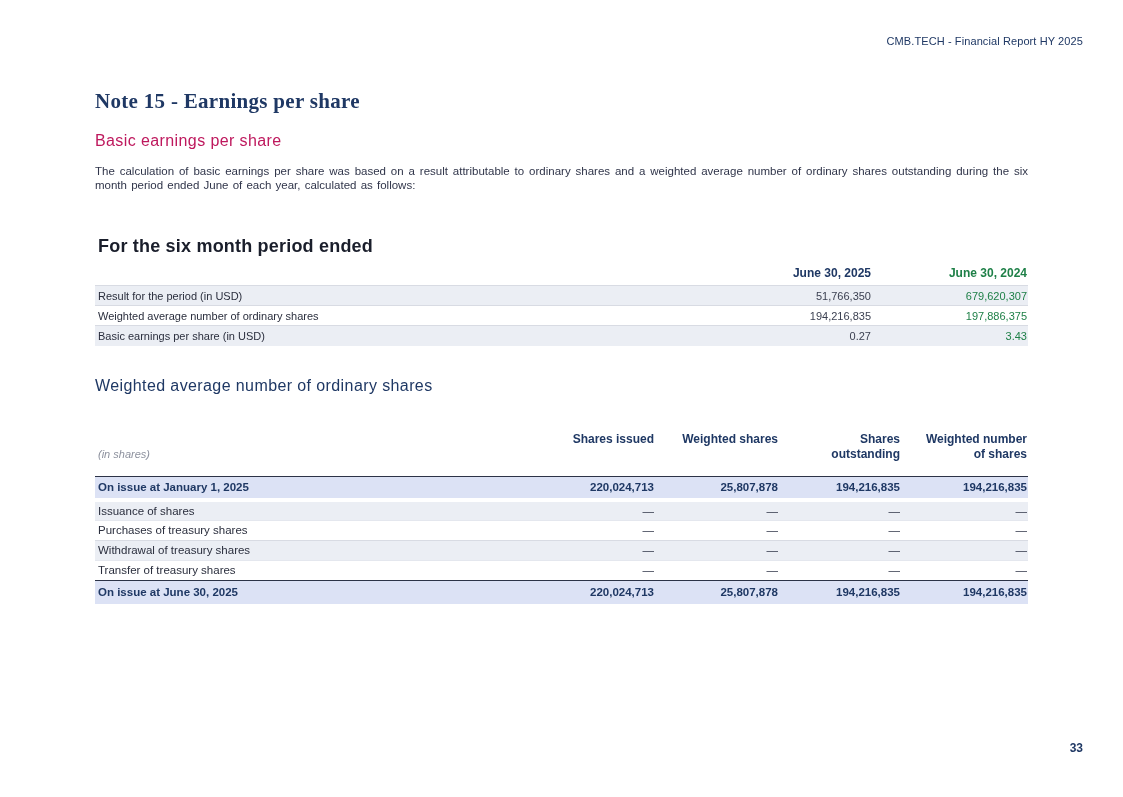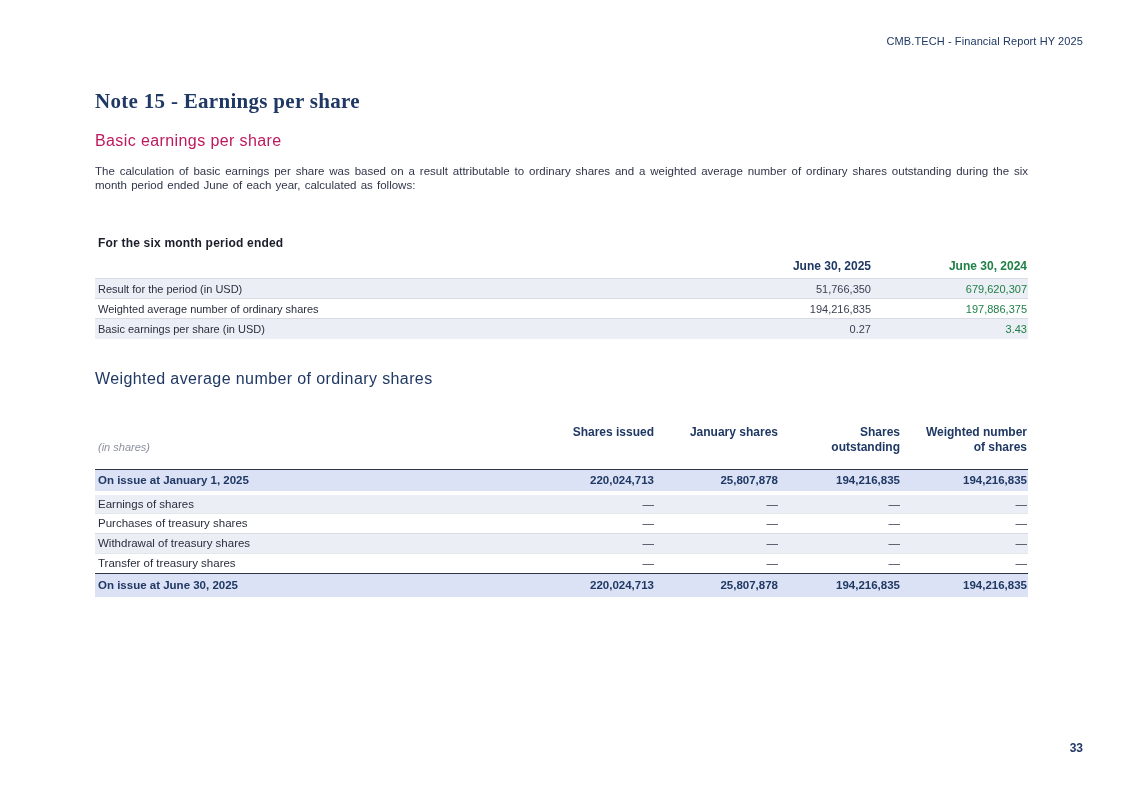--- a/index.html
+++ b/index.html
@@ -55,21 +55,21 @@
     color: #1f3864;
     letter-spacing: 0.4px;
   }
   h2.section-1 { margin-top: 27px; }
   h2.section-2 { margin-top: 30px; }
 
   
   .t1-caption {
     margin-top: 44px;
     padding-left: 3px;
-    font-size: 12px;
+    font-size: 18px;
     font-weight: bold;
     color: #1a1e2b;
     letter-spacing: 0.2px;
   }
   table { border-collapse: collapse; table-layout: fixed; width: 933px; }
   table.t1 { margin-top: 9px; }
   table.t1 col.c-label { width: 620px; }
   table.t1 col.c-2025 { width: 157px; }
   table.t1 col.c-2024 { width: 156px; }
   table.t1 th {
@@ -212,37 +212,37 @@
           <col class="c2">
           <col class="c3">
           <col class="c4">
         </colgroup>
       <thead>
         <tr>
           <th class="unit-cell">
             <span class="unit-label">(in shares)</span>
           </th>
           <th>Shares issued</th>
-          <th>January shares</th>
+          <th>Weighted shares</th>
           <th>Shares
 outstanding</th>
           <th>Weighted number
 of shares</th>
         </tr>
       </thead>
       <tbody>
         <tr class="total total-first">
           <td class="lbl">On issue at January 1, 2025</td>
           <td class="num">220,024,713</td>
           <td class="num">25,807,878</td>
           <td class="num">194,216,835</td>
           <td class="num">194,216,835</td>
         </tr>
         <tr class="band">
-          <td class="lbl">Earnings of shares</td>
+          <td class="lbl">Issuance of shares</td>
           <td class="num">—</td>
           <td class="num">—</td>
           <td class="num">—</td>
           <td class="num">—</td>
         </tr>
         <tr class="row-plain">
           <td class="lbl">Purchases of treasury shares</td>
           <td class="num">—</td>
           <td class="num">—</td>
           <td class="num">—</td>

